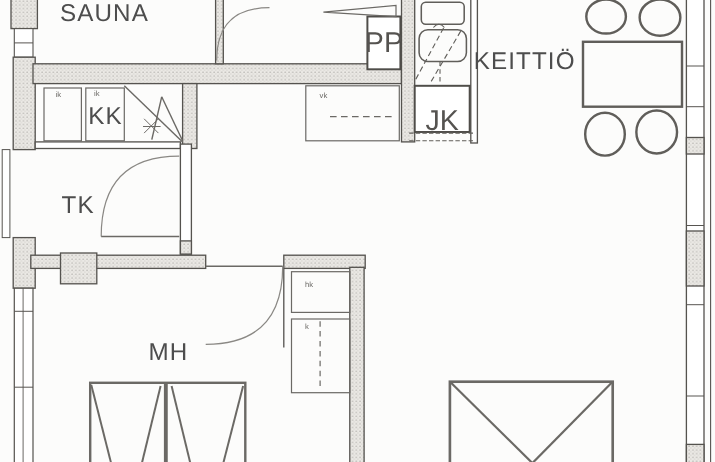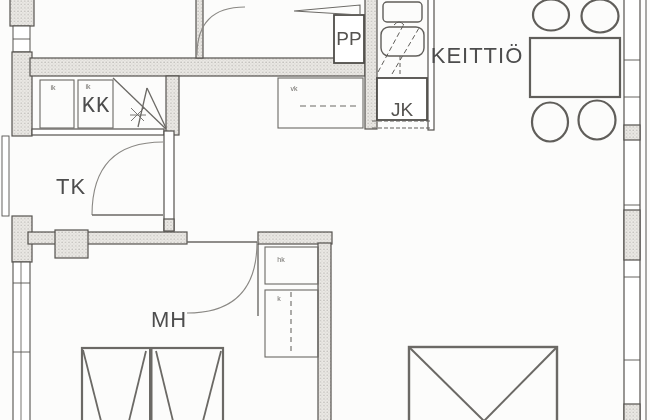--- a/index.html
+++ b/index.html
@@ -3,21 +3,21 @@
 <meta charset="utf-8">
 <style>
   html,body{margin:0;padding:0;background:#ffffff;}
   #stage{position:relative;width:650px;height:420px;background:#fcfcfb;overflow:hidden;
          font-family:"Liberation Sans", sans-serif;}
   #geom{position:absolute;left:0;top:0;}
   .lbl{position:absolute;transform:translate(-50%,-50%);color:#4d4d4d;white-space:nowrap;
        font-family:"Liberation Sans", sans-serif;}
   .room{font-size:22px;letter-spacing:1px;font-weight:400;}
   .room.small{font-size:20px;letter-spacing:.5px;}
-  .appl{font-size:19px;letter-spacing:0;color:#555350;}
+  .appl{font-size:26px;letter-spacing:0;color:#555350;}
   .sym{font-size:7px;letter-spacing:0;color:#6e6c68;}
 </style>
 </head>
 <body>
 
 <div id="stage">
 
 <svg id="geom" width="650" height="420" viewBox="0 0 650 420">
   <defs>
     <pattern id="stip" width="3.4" height="3.4" patternUnits="userSpaceOnUse">
@@ -126,24 +126,25 @@
     <line x1="83" y1="350" x2="101" y2="421" stroke-width="1.8"></line>
     <line x1="146" y1="351" x2="129" y2="421" stroke-width="1.8"></line>
     <line x1="156" y1="351" x2="173" y2="421" stroke-width="1.8"></line>
     <line x1="221" y1="351" x2="203" y2="421" stroke-width="1.8"></line>
     <rect x="409" y="347" width="148" height="78" stroke-width="2.4"></rect>
     <line x1="410" y1="348" x2="484" y2="421" stroke-width="2"></line>
     <line x1="556" y1="348" x2="484" y2="421" stroke-width="2"></line>
   </g>
 </svg>
 
-<div class="lbl room" style="left:96px;top:106px;font-family:Liberation Mono, monospace;">KK</div>
+<div class="lbl room" style="left:95px;top:12px;">SAUNA</div>
+<div class="lbl room" style="left:96px;top:106px;">KK</div>
 <div class="lbl room" style="left:71px;top:187px;text-align:right;">TK</div>
 <div class="lbl room" style="left:477px;top:56px;">KEITTIÖ</div>
-<div class="lbl room" style="left:169px;top:320px;">MH</div>
+<div class="lbl room" style="left:153px;top:320px;">MH</div>
 
 <div class="lbl appl" style="left:349px;top:39px;">PP</div>
 <div class="lbl appl" style="left:402px;top:100px;margin-top:10px;">JK</div>
 
 <div class="lbl sym" style="left:53px;top:87px;">ik</div>
 <div class="lbl sym" style="left:88px;top:86px;">ik</div>
 <div class="lbl sym" style="left:294px;top:88px;">vk</div>
 <div class="lbl sym" style="left:281px;top:259px;">hk</div>
 <div class="lbl sym" style="left:279px;top:298px;">k</div>
 

